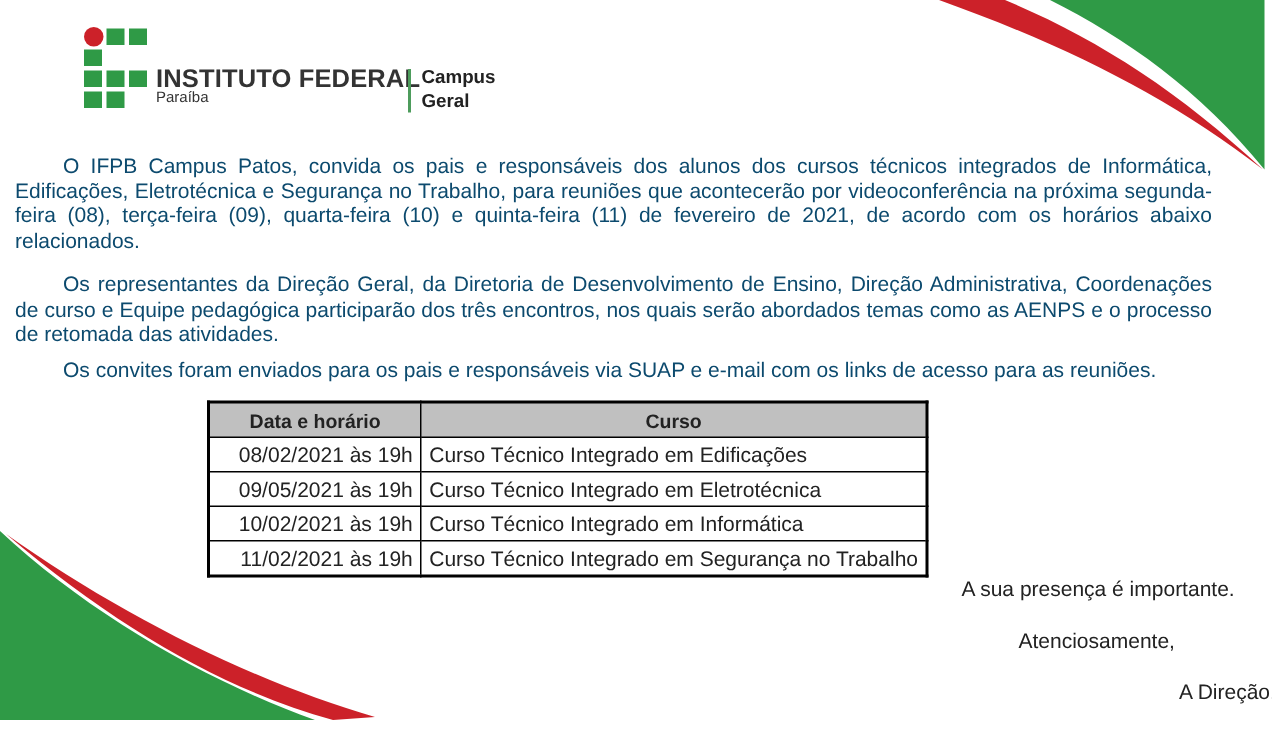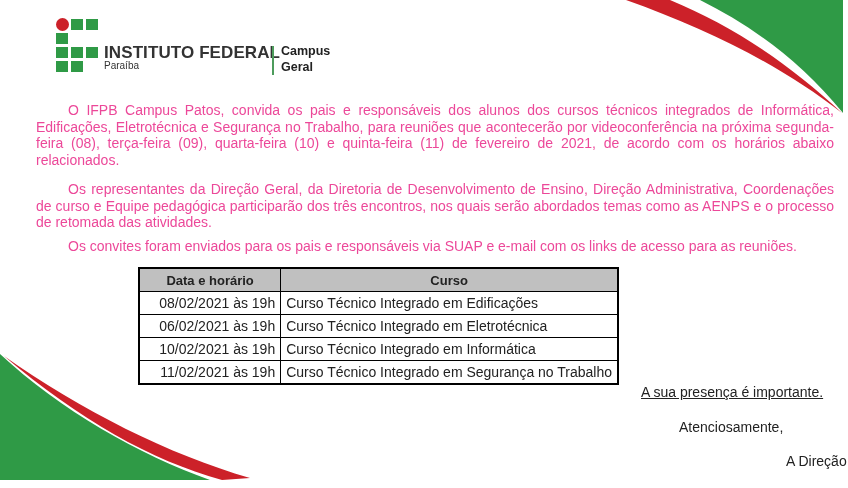--- a/index.html
+++ b/index.html
@@ -6,32 +6,32 @@
   body { width:848px; height:488px; position:relative; overflow:hidden; background:#ffffff; font-family:"Liberation Sans", sans-serif; color:#1a1a1a; }
   .swoosh { position:absolute; }
   .logo { position:absolute; left:56px; top:19px; width:300px; height:60px; }
   .logo-grid { position:absolute; left:0; top:0; width:44px; height:54px; }
   .cell { position:absolute; width:12px; height:11px; background:#2f9a46; }
   .dot { position:absolute; width:13px; height:13px; border-radius:50%; background:#cc2129; left:0; top:-1px; }
   .logo-title { position:absolute; left:48px; top:24px; font-weight:bold; font-size:17px; color:#333; letter-spacing:0.1px; white-space:nowrap; }
   .logo-sub { position:absolute; left:48px; top:41px; font-size:10px; color:#333; white-space:nowrap; }
   .logo-divider { position:absolute; left:216px; top:27px; width:2px; height:29px; background:#4d9c5c; }
   .campus { position:absolute; left:225px; top:24px; font-weight:bold; font-size:12.5px; color:#222; line-height:16px; }
-  .body-text { position:absolute; left:36px; width:798px; font-size:14px; line-height:16.6px; text-align:justify; color:#ec4899; }
+  .body-text { position:absolute; left:10px; width:798px; font-size:14px; line-height:16.6px; text-align:justify; color:#0c4a6e; }
   .body-text p { margin:0; text-indent:32px; }
   #p1 { top:102px; }
   #p2 { top:181px; }
   #p3 { top:238px; }
   table.schedule { position:absolute; left:138px; top:267px; border-collapse:collapse; border:2px solid #000; font-size:14px; width:481px; }
   table.schedule th, table.schedule td { border:1px solid #000; height:22px; padding:0 5px; white-space:nowrap; color:#222; }
   table.schedule th { background:#c0c0c0; font-weight:bold; font-size:13px; }
   table.schedule td.date { width:121px; text-align:right; padding-left:18px; }
   table.schedule td.course { text-align:left; padding-left:5px; }
   .closing { position:absolute; font-size:14px; color:#222; white-space:nowrap; }
-  #c1 { left:641px; top:384px;text-decoration:underline; }
+  #c1 { left:641px; top:384px; }
   #c2 { left:663px; top:419px;margin-left:16px; }
   #c3 { left:762px; top:453px;margin-left:24px; }
 </style>
 </head>
 <body>
 
 <svg class="swoosh" style="left:600px; top:0;" width="248" height="120" viewBox="0 0 248 120">
   <path d="M26 0 L70 0 C130 25 185 60 242 113 C180 65 110 30 26 0 Z" fill="#cc2129"></path>
   <path d="M100 0 L243 0 L243 113 C200 60 150 25 100 0 Z" fill="#2f9a46"></path>
 </svg>
@@ -78,21 +78,21 @@
       <th>Data e horário</th>
       <th>Curso</th>
     </tr>
   </thead>
   <tbody>
     <tr>
       <td class="date">08/02/2021 às 19h</td>
       <td class="course">Curso Técnico Integrado em Edificações</td>
     </tr>
     <tr>
-      <td class="date">06/02/2021 às 19h</td>
+      <td class="date">09/05/2021 às 19h</td>
       <td class="course">Curso Técnico Integrado em Eletrotécnica</td>
     </tr>
     <tr>
       <td class="date">10/02/2021 às 19h</td>
       <td class="course">Curso Técnico Integrado em Informática</td>
     </tr>
     <tr>
       <td class="date">11/02/2021 às 19h</td>
       <td class="course">Curso Técnico Integrado em Segurança no Trabalho</td>
     </tr>

